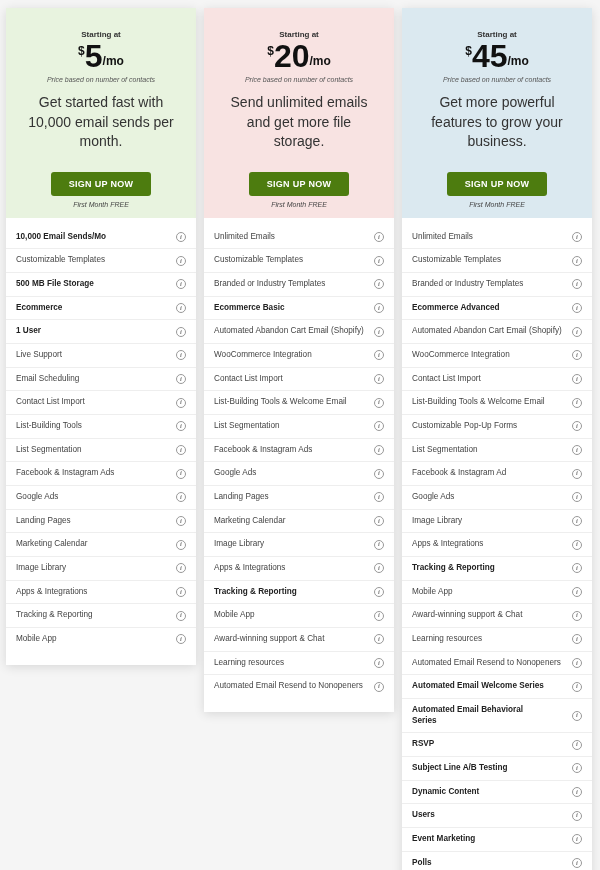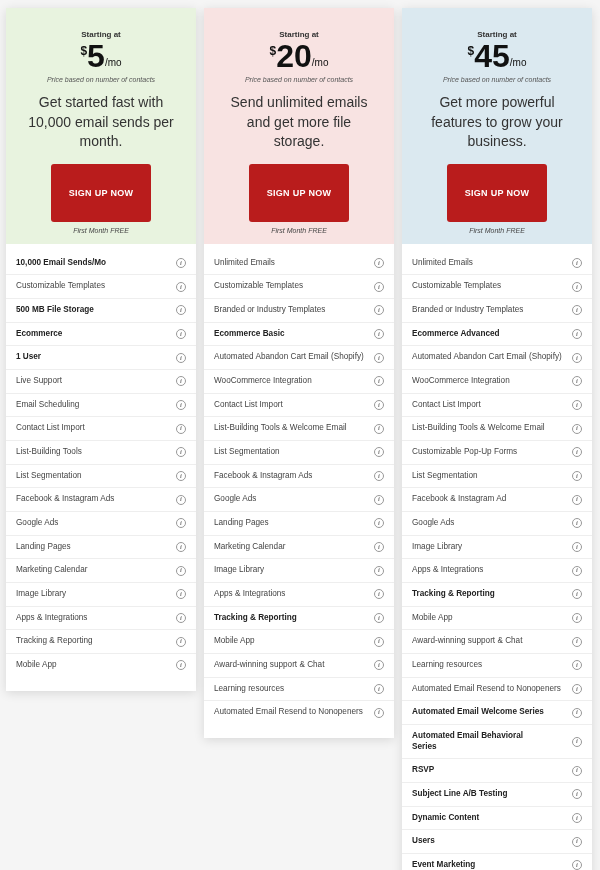--- a/index.html
+++ b/index.html
@@ -27,32 +27,32 @@
     padding: 12px 10px 10px;
     text-align: center;
   }
   .plan-head.c0 { background: #e8f3df; }
   .plan-head.c1 { background: #f8e3e2; }
   .plan-head.c2 { background: #dbe9f0; }
   .starting { font-size: 8px; font-weight: 600; color: #333; margin-top: 10px; }
   .price-row { display: flex; align-items: flex-start; justify-content: center; color: #111; margin-top: 1px; }
   .currency { font-size: 12px; font-weight: 700; padding-top: 4px; }
   .amount { font-size: 32px; font-weight: 700; line-height: 1; }
-  .per { font-size: 10px; font-weight: 400; align-self: flex-end; padding-bottom: 4px; }
+  .per { font-size: 12px; font-weight: 700; align-self: flex-end; padding-bottom: 4px; }
   .basis { font-size: 7px; font-style: italic; color: #555; margin-top: 4px; }
   .blurb { font-size: 14px; color: #333; margin-top: 10px; line-height: 1.4; padding: 0 6px; }
   .cta {
     display: inline-block;
-    background: #b91c1c;
+    background: #4d7c0f;
     color: #fff;
     font-size: 9px;
     font-weight: 700;
-    padding: 24px 18px;
+    padding: 7px 18px;
     border-radius: 3px;
-    margin-top: 12px;
+    margin-top: 20px;
     border: none;
     cursor: pointer;
     letter-spacing: 0.3px;
   }
   .free-month { font-size: 7px; font-style: italic; color: #444; margin-top: 5px; }
   .features { padding: 8px 0 14px; }
   .feat {
     display: flex;
     align-items: center;
     justify-content: space-between;

